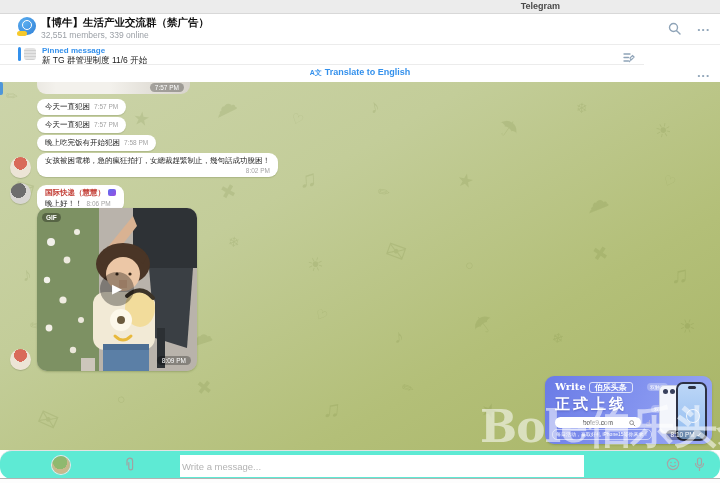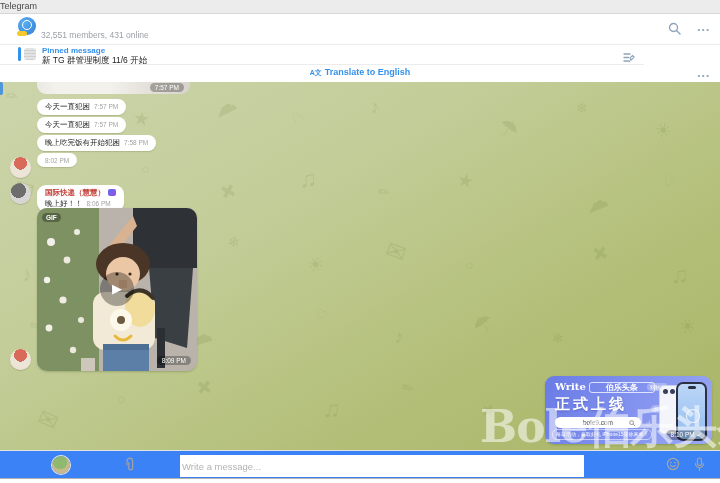--- a/index.html
+++ b/index.html
@@ -2,22 +2,22 @@
 <html><head>
 <meta charset="utf-8">
 <style>
   html,body{margin:0;padding:0;background:#fff;}
   .app{position:relative;width:720px;height:483px;overflow:hidden;
        font-family:"Liberation Sans","DejaVu Sans",sans-serif;
        -webkit-font-smoothing:antialiased;}
   
   .titlebar{position:absolute;left:0;top:0;width:720px;height:13px;background:#ececec;
             border-bottom:1px solid #d8d8d8;}
-  .titlebar .title{position:absolute;left:0;top:1px;width:560px;text-align:left;
-            font-size:9px;font-weight:400;color:#4a4a4a;}
+  .titlebar .title{position:absolute;left:0;top:1px;width:560px;text-align:right;
+            font-size:9px;font-weight:700;color:#4a4a4a;}
   
   .chatheader{position:absolute;left:0;top:14px;width:720px;height:30px;background:#fff;
             border-bottom:1px solid #ececec;}
   .chat-avatar{position:absolute;left:18px;top:3px;width:18px;height:18px;border-radius:50%;
             background:radial-gradient(circle at 35% 30%,#5aaef0,#2f7fd6);}
   .chat-avatar .ring{position:absolute;left:4px;top:3px;width:8px;height:8px;border:1.6px solid #fff;
             border-radius:50%;}
   .chat-avatar .badge{position:absolute;left:-1px;bottom:-1px;width:10px;height:5px;border-radius:3px;
             background:#f6c92b;}
   .chat-title{position:absolute;left:41px;top:2px;font-size:10.5px;font-weight:700;color:#111;}
@@ -68,21 +68,21 @@
             font-size:6.5px;font-weight:700;padding:1px 4px;border-radius:6px;}
   .playbtn{position:absolute;left:63px;top:64px;width:34px;height:34px;border-radius:50%;
             background:rgba(0,0,0,.32);color:#fff;text-align:center;line-height:34px;font-size:13px;}
   
   .adbox{position:absolute;left:545px;top:294px;width:167px;height:68px;border-radius:9px;
             overflow:hidden;cursor:pointer;background:linear-gradient(115deg,#6a7be6 0%,#8494ef 55%,#9aa9f4 100%);
             box-shadow:0 1px 2px rgba(50,70,20,.25);}
   .ad-brand{position:absolute;left:10px;top:5px;color:#fff;font-size:10px;font-weight:700;
             font-family:"DejaVu Serif",serif;}
   .ad-brand-suffix{font-family:"Liberation Sans",sans-serif;font-size:8px;font-weight:700;
-            border:1px solid rgba(255,255,255,.75);border-radius:3px;padding:0 16px;margin-left:3px;}
+            border:1px solid rgba(255,255,255,.75);border-radius:3px;padding:0 5px;margin-left:3px;}
   .ad-headline{position:absolute;left:10px;top:19px;color:#fff;font-size:15px;font-weight:700;
             letter-spacing:3px;text-shadow:0 1px 2px rgba(50,60,150,.45);text-align:center;}
   .ad-search{position:absolute;left:10px;top:41px;width:86px;height:11px;background:#fff;
             border-radius:6px;font-size:6.5px;color:#444;line-height:11px;text-align:center;}
   .ad-search svg{position:absolute;right:5px;top:2.5px;}
   .ad-hand{position:absolute;left:101px;top:43px;color:#ffe9d2;font-size:8px;}
   .ad-tag{position:absolute;background:rgba(255,255,255,.28);color:#fff;font-size:5px;
             padding:1px 3px;border-radius:4px;white-space:nowrap;}
   .ad-promo{position:absolute;left:7px;bottom:4px;width:92px;height:9px;border:1px solid rgba(255,255,255,.55);
             border-radius:5px;color:#fff;font-size:5px;line-height:9px;padding:0 3px;white-space:nowrap;
@@ -98,22 +98,22 @@
             border:2px solid #2d3144;border-radius:7px;}
   .phone-front b{position:absolute;left:50%;top:2px;width:8px;height:2.5px;margin-left:-4px;
             border-radius:2px;background:#2d3144;}
   .phone-front u{position:absolute;left:50%;top:45%;width:12px;height:12px;margin-left:-6px;
             border:1.5px solid rgba(255,255,255,.85);border-radius:50%;}
   
   .watermark{position:absolute;left:480px;top:316px;z-index:40;pointer-events:none;
             font-family:"DejaVu Serif",serif;font-size:44px;font-weight:700;
             color:rgba(255,255,255,.55);white-space:nowrap;letter-spacing:-1px;}
   
-  .composer{position:absolute;left:0;top:450px;width:720px;height:28px;background:#3b82f6;
-            border-top:1px solid #e3e3e3;}
+  .composer{position:absolute;left:0;top:450px;width:720px;height:28px;background:#5eead4;
+            border-top:1px solid #e3e3e3;border-radius:12px;}
   .sendas{position:absolute;left:52px;top:5px;width:18px;height:18px;border-radius:50%;cursor:pointer;
             background:radial-gradient(circle at 45% 35%,#8fb96f 0 45%,#c8b98c 46% 100%);
             box-shadow:0 0 0 1px #e7e7e7;}
   .clip{position:absolute;left:124px;top:6px;cursor:pointer;}
   .msg-input{position:absolute;left:180px;top:4px;width:400px;height:20px;border:none;outline:none;
             font-size:9.5px;color:#333;font-family:"Liberation Sans","DejaVu Sans",sans-serif;}
   .msg-input::placeholder{color:#b3b3b3;}
   .comp-ico{position:absolute;top:6px;cursor:pointer;}
   .bottomstrip{position:absolute;left:0;top:478px;width:720px;height:5px;background:#fdfdfd;
             border-top:1px solid #b3b3b3;}
@@ -125,21 +125,22 @@
 
   <div class="titlebar">
     <div class="title">Telegram</div>
   </div>
 
   <div class="chatheader">
     <div class="chat-avatar">
       <div class="ring"></div>
       <div class="badge"></div>
     </div>
-    <div class="chat-subtitle">32,551 members, 431 online</div>
+    <div class="chat-title">【博牛】生活产业交流群（禁广告）</div>
+    <div class="chat-subtitle">32,551 members, 339 online</div>
     <div class="icon-btn" style="right:36px;top:7px;position:absolute;">
       <svg width="13" height="13" viewBox="0 0 13 13">
         <circle cx="5.5" cy="5.5" r="4" fill="none" stroke="#8fa4b8" stroke-width="1.4"></circle>
         <line x1="8.7" y1="8.7" x2="12" y2="12" stroke="#8fa4b8" stroke-width="1.4" stroke-linecap="round"></line>
       </svg>
     </div>
     <div class="icon-btn dots" style="right:8px;top:9px;position:absolute;">
       <span>•••</span>
     </div>
   </div>
@@ -221,20 +222,21 @@
       <span>今天一直犯困</span><span class="btime">7:57 PM</span>
     </div>
     <div class="bubble" style="left:37px;top:35px;">
       <span>今天一直犯困</span><span class="btime">7:57 PM</span>
     </div>
     <div class="bubble" style="left:37px;top:53px;">
       <span>晚上吃完饭有开始犯困</span><span class="btime">7:58 PM</span>
     </div>
 
     <div class="bubble" style="left:37px;top:71px;">
+      <span>女孩被困電梯，急的瘋狂拍打，女總裁趕緊制止，幾句話成功脫困！</span>
       <span class="btime-line">8:02 PM</span>
     </div>
     <div class="msg-avatar avA" style="left:10px;top:75px;"></div>
 
     <div class="bubble" style="left:37px;top:103px;">
       <div>
         <span class="sender">国际快递（慧慧）</span><span class="sender-badge"></span>
       </div>
       <div style="margin-top:1px;">
         <span>晚上好！！</span><span class="btime">8:06 PM</span>

